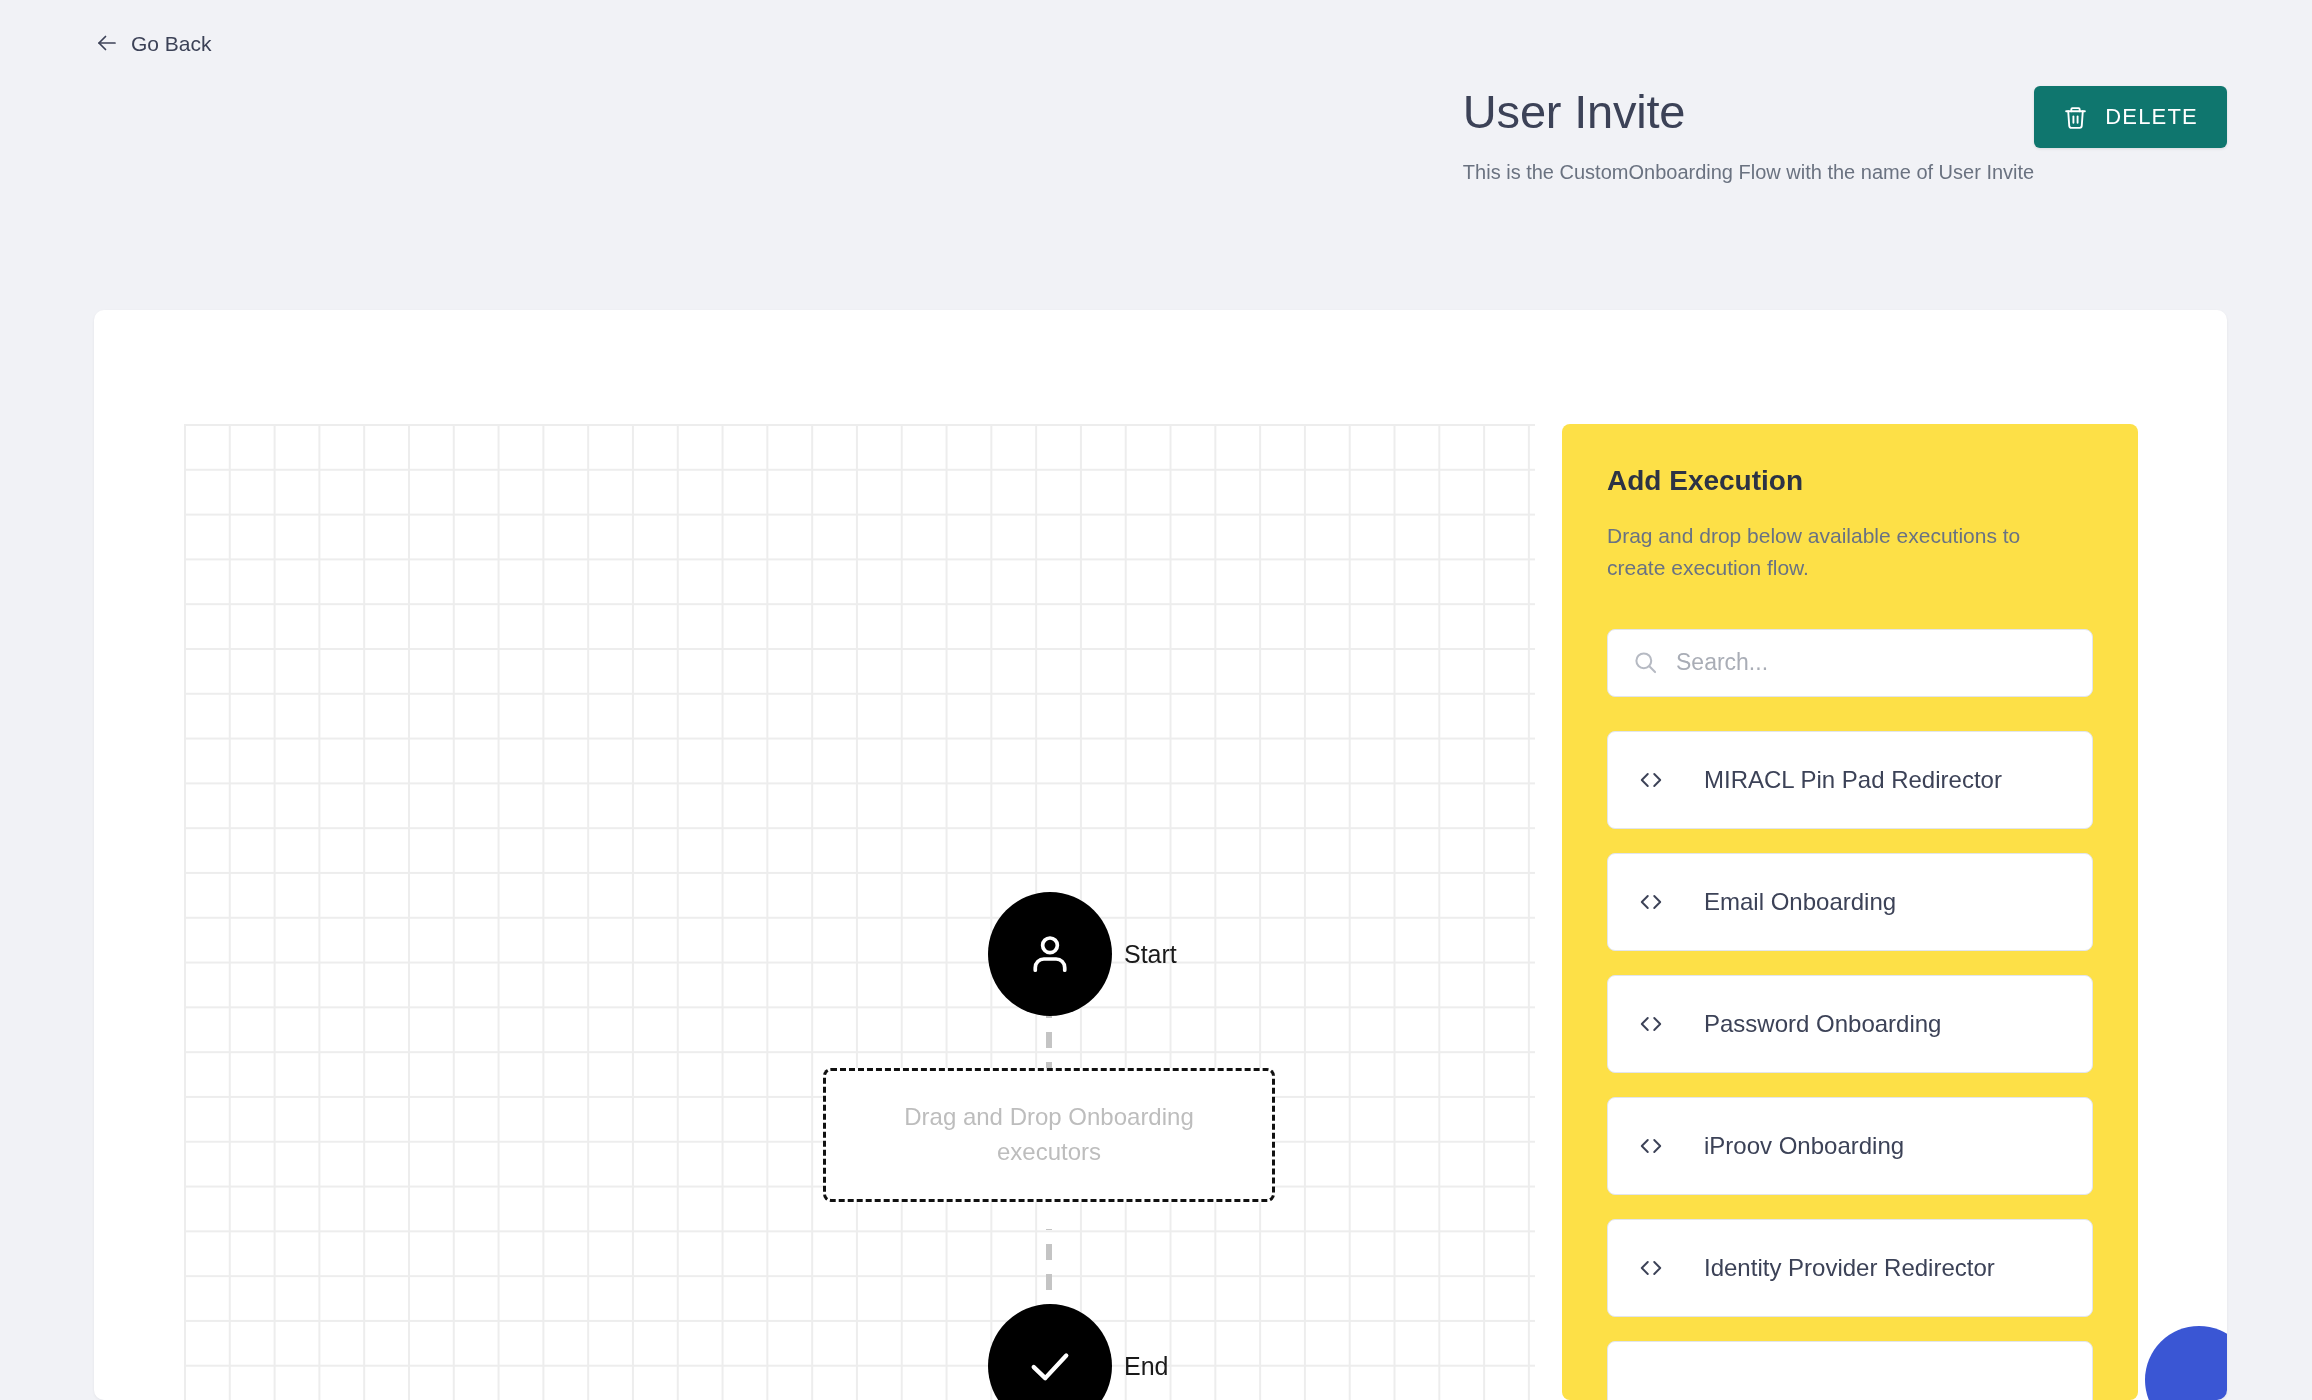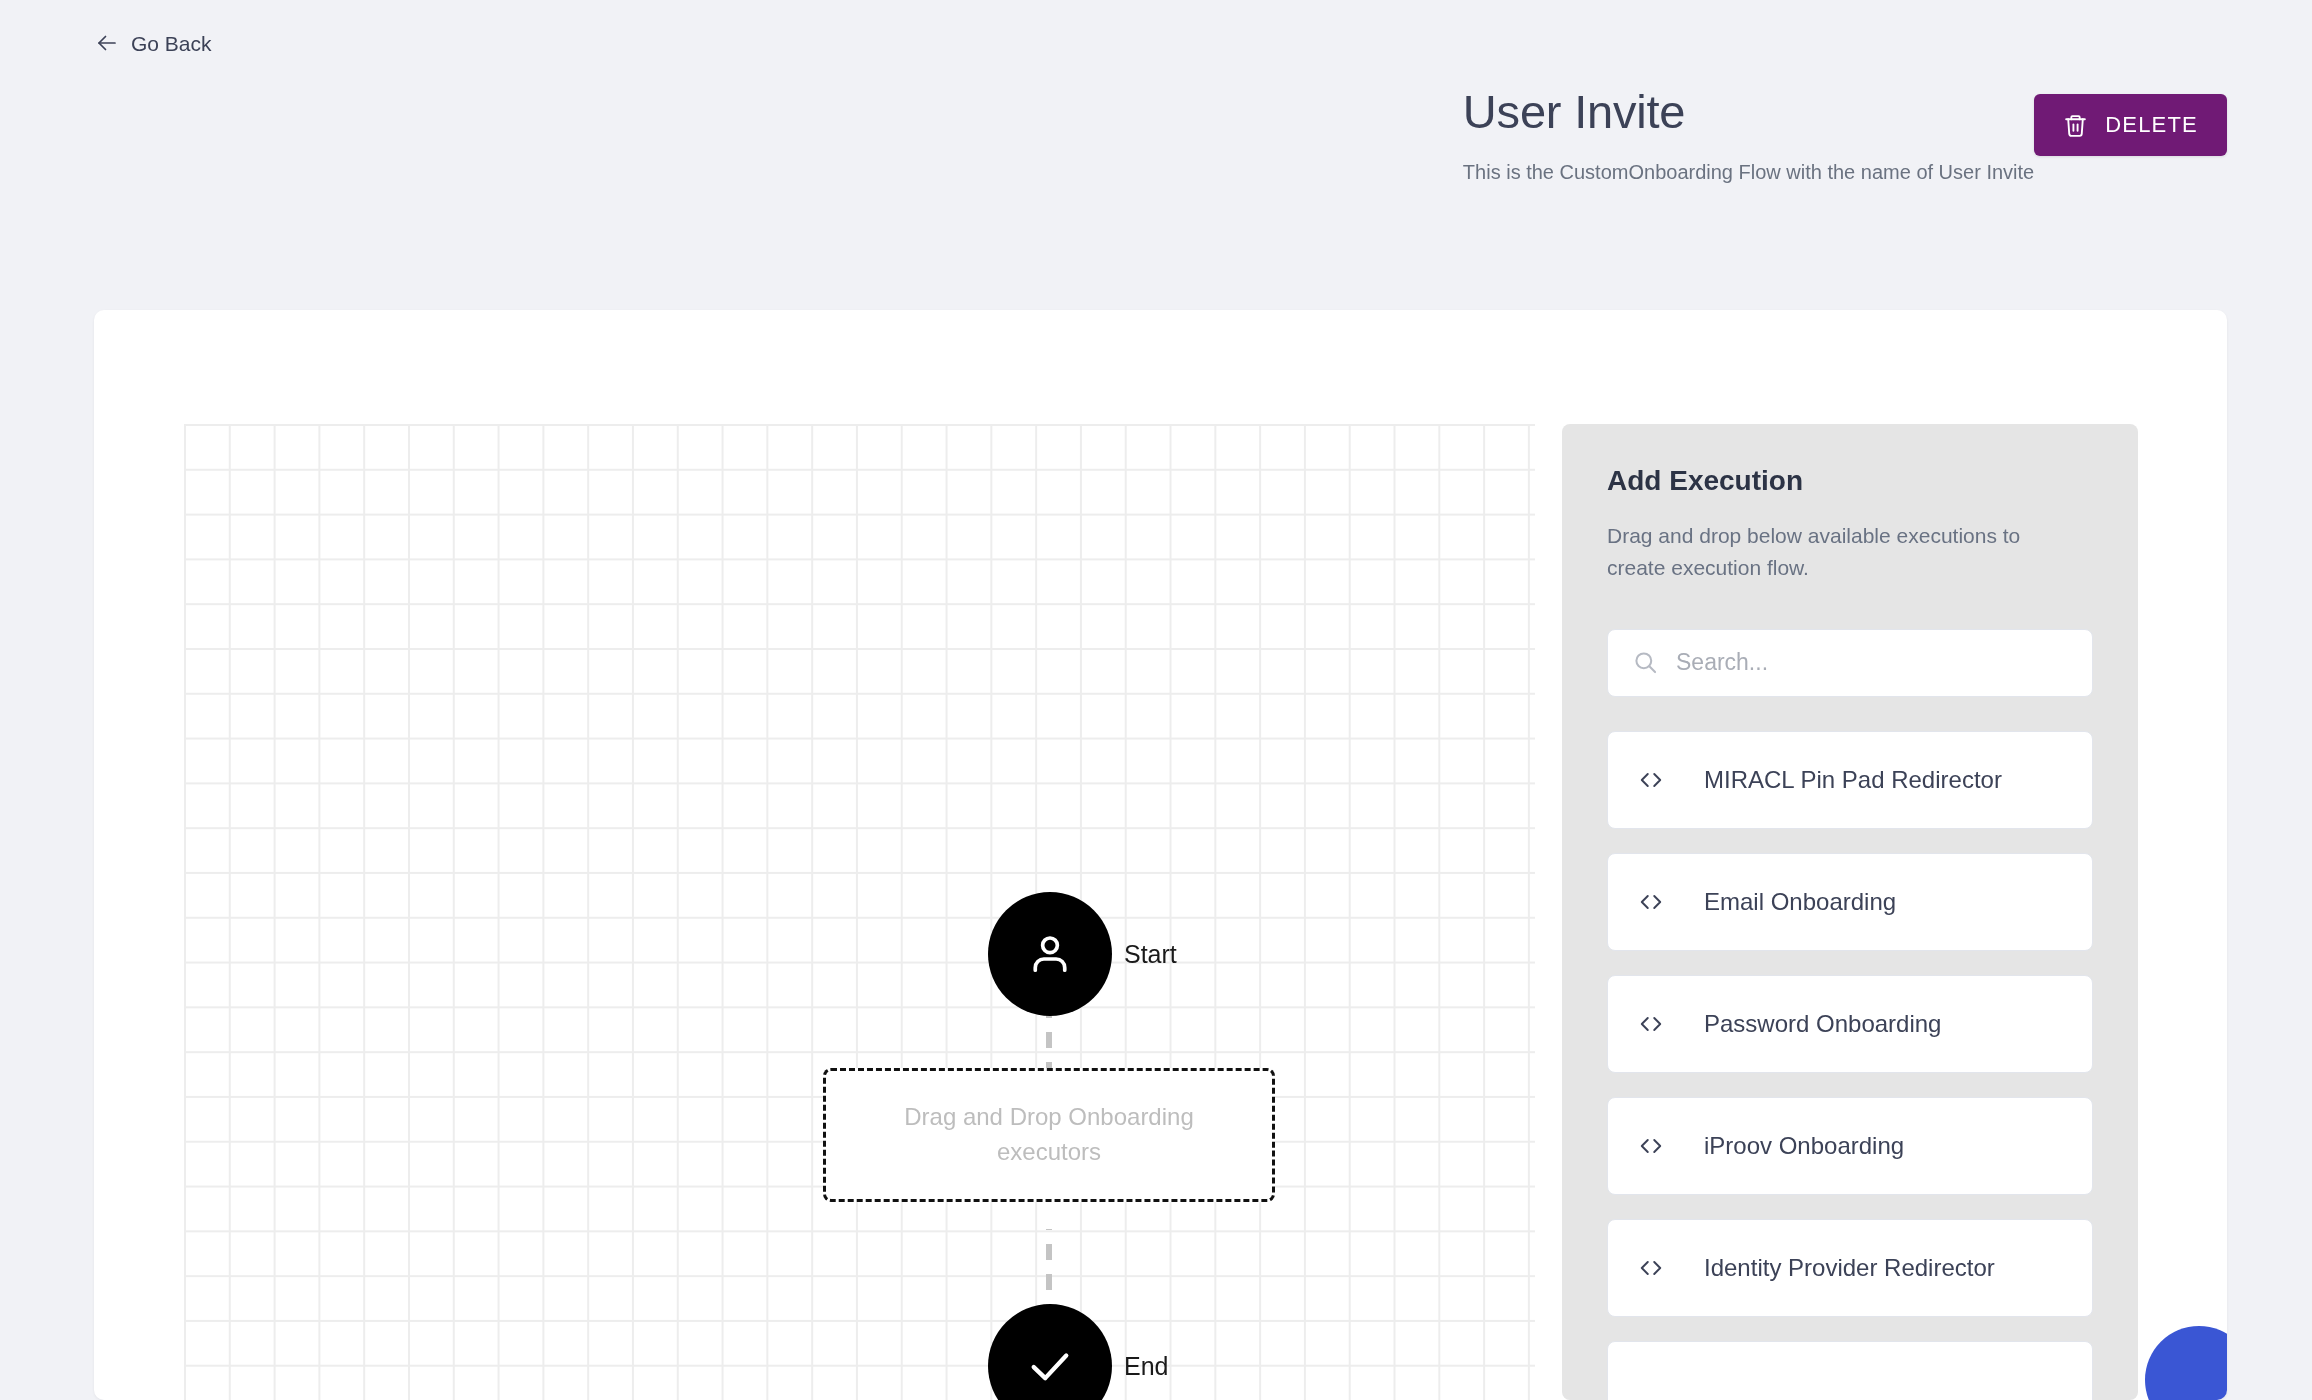--- a/index.html
+++ b/index.html
@@ -60,34 +60,33 @@
   }
 
   .page-subtitle {
     font-size: 20px;
     color: #6a7280;
     margin-top: 20px;
     line-height: 1.4;
   }
 
   .delete-button {
-    background: #701a75;
+    background: #0f766e;
     color: #ffffff;
     border: none;
     border-radius: 6px;
     height: 62px;
     padding: 0 29px;
     display: inline-flex;
     align-items: center;
     gap: 17px;
     font-size: 22px;
     letter-spacing: 1.2px;
     font-family: inherit;
     cursor: pointer;
-    margin-top: 8px;
     box-shadow: 0 1px 3px rgba(0,0,0,0.10);
   }
   .delete-button svg { display: block; }
 
   
   .flow-card {
     position: absolute;
     left: 94px;
     top: 310px;
     width: 2133px;
@@ -176,21 +175,21 @@
     max-width: 350px;
   }
 
   
   .exec-panel {
     position: absolute;
     left: 1468px;
     top: 114px;
     width: 576px;
     height: 976px;
-    background: #e5e5e5;
+    background: #fde047;
     border-radius: 8px;
     padding: 40px 45px 0 45px;
     overflow: hidden;
   }
 
   .exec-title {
     font-size: 28px;
     font-weight: bold;
     color: #2c3345;
     line-height: 1.2;

